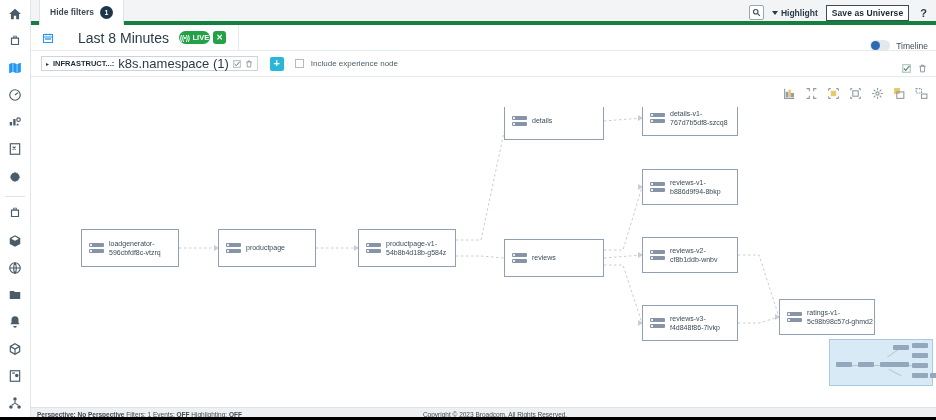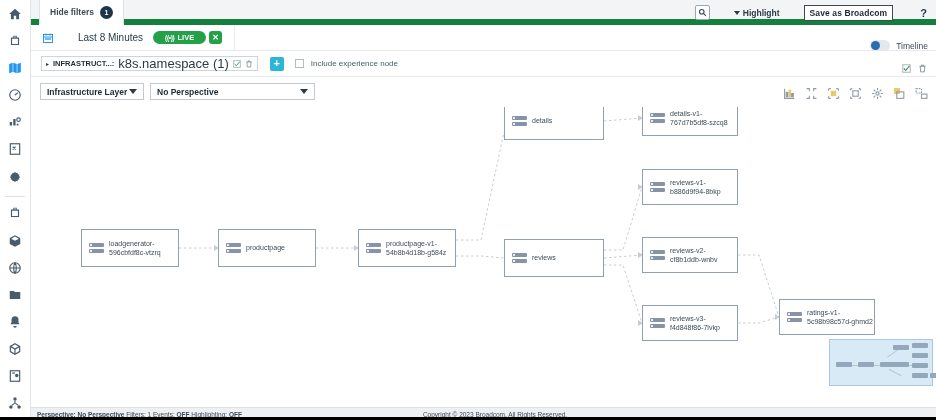--- a/index.html
+++ b/index.html
@@ -25,38 +25,38 @@
   }
   .rail-icon svg { width: 14px; height: 14px; display: block; }
   .rail-icon.active { color: #2196f3; }
   .rail-sep {
     width: 20px; height: 1px; background: #dfe3e6; margin: 2px 0 7px 0;
   }
 
   
   .topbar {
     position: absolute; left: 31px; top: 0; width: 905px; height: 25px;
-    background: #f2f4f6; border-bottom: 6px solid #15803d; text-align: center;
+    background: #f2f4f6; border-bottom: 4px solid #15803d; text-align: center;
   }
   .hidefilters {
     position: absolute; left: 8px; top: 0; height: 25px;
     background: #ffffff; border: 1px solid #dfe3e6; border-top: none;
     border-bottom: 1px solid #ffffff;
     display: flex; align-items: center; gap: 6px;
     padding: 0 10px; cursor: pointer;
   }
   .hidefilters .lbl { font-size: 8.5px; color: #3c4b57; font-weight: 600; }
   .badge-dark {
     background: #1d3649; color: #fff; font-size: 7px; font-weight: 700;
     border-radius: 8px; min-width: 13px; height: 13px;
     display: flex; align-items: center; justify-content: center; padding: 0 3px;
   }
   .tb-right {
     position: absolute; right: 6px; top: 0; height: 25px;
-    display: flex; align-items: center; gap: 24px;
+    display: flex; align-items: center; gap: 8px;
   }
   .sq-btn {
     width: 15px; height: 15px; border: 1px solid #9aa6b0; border-radius: 2px;
     display: flex; align-items: center; justify-content: center; cursor: pointer;
     background: #fff;
   }
   .sq-btn svg { width: 9px; height: 9px; color: #3c4b57; }
   .highlight-btn {
     display: flex; align-items: center; gap: 3px; cursor: pointer;
     font-size: 8.5px; color: #2b3a47; font-weight: 600;
@@ -73,24 +73,24 @@
   .help-q { font-size: 11px; color: #2b3a47; cursor: pointer; font-weight: 600; padding: 0 3px;}
 
   
   .timerow {
     position: absolute; left: 31px; top: 25px; width: 905px; height: 26px;
     background: #ffffff; border-bottom: 1px solid #e7eaed;
     display: flex; align-items: center;
   }
   .cal-ico { margin-left: 11px; color: #2196f3; display:flex; }
   .cal-ico svg { width: 12px; height: 12px; }
-  .time-label { font-size: 10px; color: #2b3a47; margin-left: 10px; font-weight: 500; padding-left: 14px;}
+  .time-label { font-size: 14px; color: #2b3a47; margin-left: 10px; font-weight: 500; padding-left: 14px;}
   .live-pill {
     margin-left: 10px; display: flex; align-items: center;
-    background: #24a148; border-radius: 9px; height: 13px; padding: 0 12px; gap: 3px;
+    background: #24a148; border-radius: 9px; height: 13px; padding: 0 1px; gap: 3px;
     cursor: pointer;
   }
   .live-pill .wave { font-size: 6.5px; color: #fff; font-weight: 700; letter-spacing:-.3px;}
   .live-pill .txt { font-size: 7.5px; color: #fff; font-weight: 700; }
   .live-x {
     margin-left: 3px; width: 13px; height: 13px; border-radius: 3px;
     background: #24a148; color: #fff; font-size: 8px; font-weight: 700;
     display: flex; align-items: center; justify-content: center; cursor: pointer;
   }
   .vdiv { width: 1px; height: 26px; background: #e7eaed; margin-left: 12px; }
@@ -314,21 +314,21 @@
       <div class="sq-btn">
         <svg viewBox="0 0 24 24" fill="none" stroke="currentColor" stroke-width="3">
             <circle cx="10" cy="10" r="6"></circle>
             <path d="M15 15l6 6"></path>
           </svg>
       </div>
       <div class="highlight-btn">
         <span class="caret-dn"></span>
         <span>Highlight</span>
       </div>
-      <div class="save-universe">Save as Broadcom</div>
+      <div class="save-universe">Save as Universe</div>
       <div class="help-q">?</div>
     </div>
   </div>
 
   <div class="timerow">
     <span class="cal-ico">
       <svg viewBox="0 0 24 24" fill="none" stroke="currentColor" stroke-width="2">
           <rect x="3" y="5" width="18" height="16"></rect>
           <path d="M3 10h18M8 3v4M16 3v4"></path>
           <circle cx="8" cy="14" r="1" fill="currentColor"></circle>
@@ -375,30 +375,20 @@
       <span class="mi"><svg viewBox="0 0 24 24" fill="none" stroke="#3f9c50" stroke-width="3">
             <rect x="2" y="2" width="20" height="20" stroke="#b4bcc3"></rect>
             <path d="M5 12l5 5 10-12"></path>
           </svg></span>
       <span class="mi"><svg viewBox="0 0 24 24" fill="none" stroke="currentColor" stroke-width="2">
             <path d="M4 6h16M9 6V3h6v3M6 6l1 15h10l1-15"></path>
           </svg></span>
     </div>
   </div>
 
-  <div class="selrow">
-    <div class="sel" id="sel-layer">
-      <span class="t">Infrastructure Layer</span>
-      <span class="cv"></span>
-    </div>
-    <div class="sel" id="sel-persp">
-      <span class="t">No Perspective</span>
-      <span class="cv"></span>
-    </div>
-  </div>
 
   <div class="gtools">
     <span class="gtool">
       <svg viewBox="0 0 24 24" fill="none" stroke="currentColor" stroke-width="2">
           <path d="M3 3v18h18"></path>
           <rect x="6" y="10" width="3" height="8" fill="currentColor"></rect>
           <rect x="11" y="6" width="3" height="12" fill="#e8c96a" stroke="#e8c96a"></rect>
           <rect x="16" y="12" width="3" height="6" fill="currentColor"></rect>
         </svg>
     </span>

